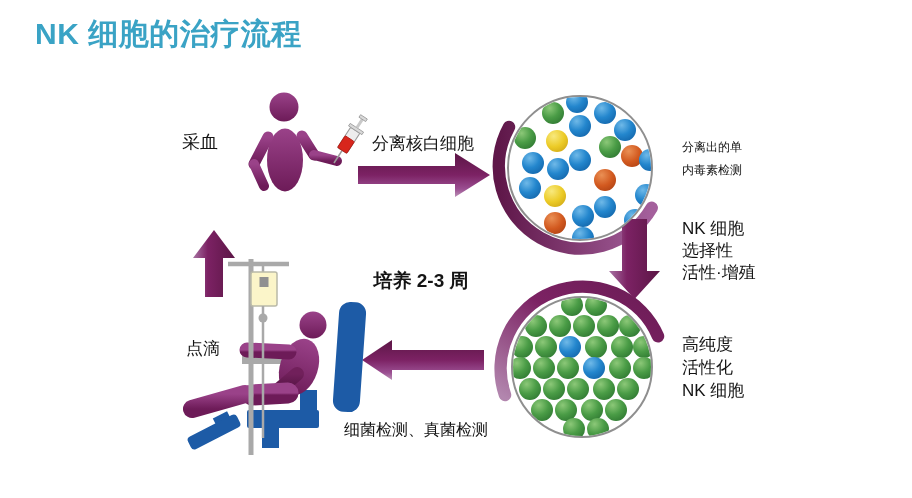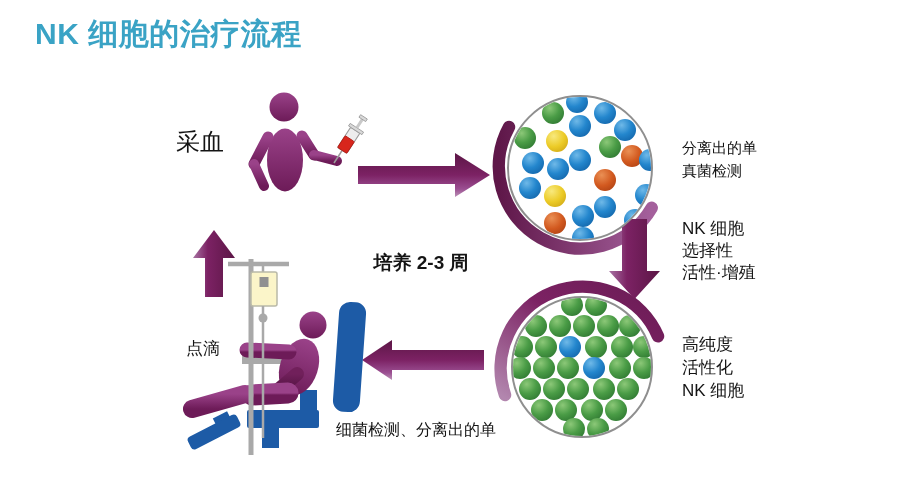--- a/index.html
+++ b/index.html
@@ -168,43 +168,44 @@
       <div class="cell g" style="left: 80px; top: 80px;"></div>
       <div class="cell g" style="left: 104px; top: 80px;"></div>
       <div class="cell g" style="left: 18px; top: 101px;"></div>
       <div class="cell g" style="left: 42px; top: 101px;"></div>
       <div class="cell g" style="left: 68px; top: 101px;"></div>
       <div class="cell g" style="left: 92px; top: 101px;"></div>
       <div class="cell g" style="left: 50px; top: 120px;"></div>
       <div class="cell g" style="left: 74px; top: 120px;"></div>
     </div>
 
-  <div class="lbl center" style="left:110px;top:131px;width:180px;font-size:24px;line-height:22px;">
+  <div class="lbl center" style="left:110px;top:131px;width:180px;font-size:18px;line-height:22px;">
     <div>采血</div>
   </div>
 
-
-  <div class="lbl" style="left:682px;top:136px;font-size:15px;line-height:23px;">
+  <div class="lbl center" style="left:352px;top:132px;width:142px;font-size:17px;">分离核白细胞</div>
+
+  <div class="lbl" style="left:682px;top:136px;font-size:12px;line-height:23px;">
     <div>分离出的单</div>
-    <div>真菌检测</div>
+    <div>内毒素检测</div>
   </div>
 
   <div class="lbl" style="left:682px;top:218px;font-size:17px;line-height:22px;">
     <div>NK 细胞</div>
     <div>选择性</div>
     <div>活性·增殖</div>
   </div>
 
   <div class="lbl" style="left:682px;top:333px;font-size:17px;line-height:23px;">
     <div>高纯度</div>
     <div>活性化</div>
     <div>NK 细胞</div>
   </div>
 
-  <div class="lbl center" style="left:336px;top:250px;width:170px;font-size:19px;font-weight:600;">培养 2-3 周</div>
+  <div class="lbl center" style="left:336px;top:268px;width:170px;font-size:19px;font-weight:600;">培养 2-3 周</div>
 
   <div class="lbl center" style="left:256px;top:418px;width:320px;font-size:16px;line-height:23px;">
-    <div>细菌检测、分离出的单</div>
+    <div>细菌检测、真菌检测</div>
   </div>
 
   <div class="lbl" style="left:186px;top:337px;font-size:17px;font-family:Liberation Mono, monospace;">点滴</div>
 
 </div>
 
 </body></html>

